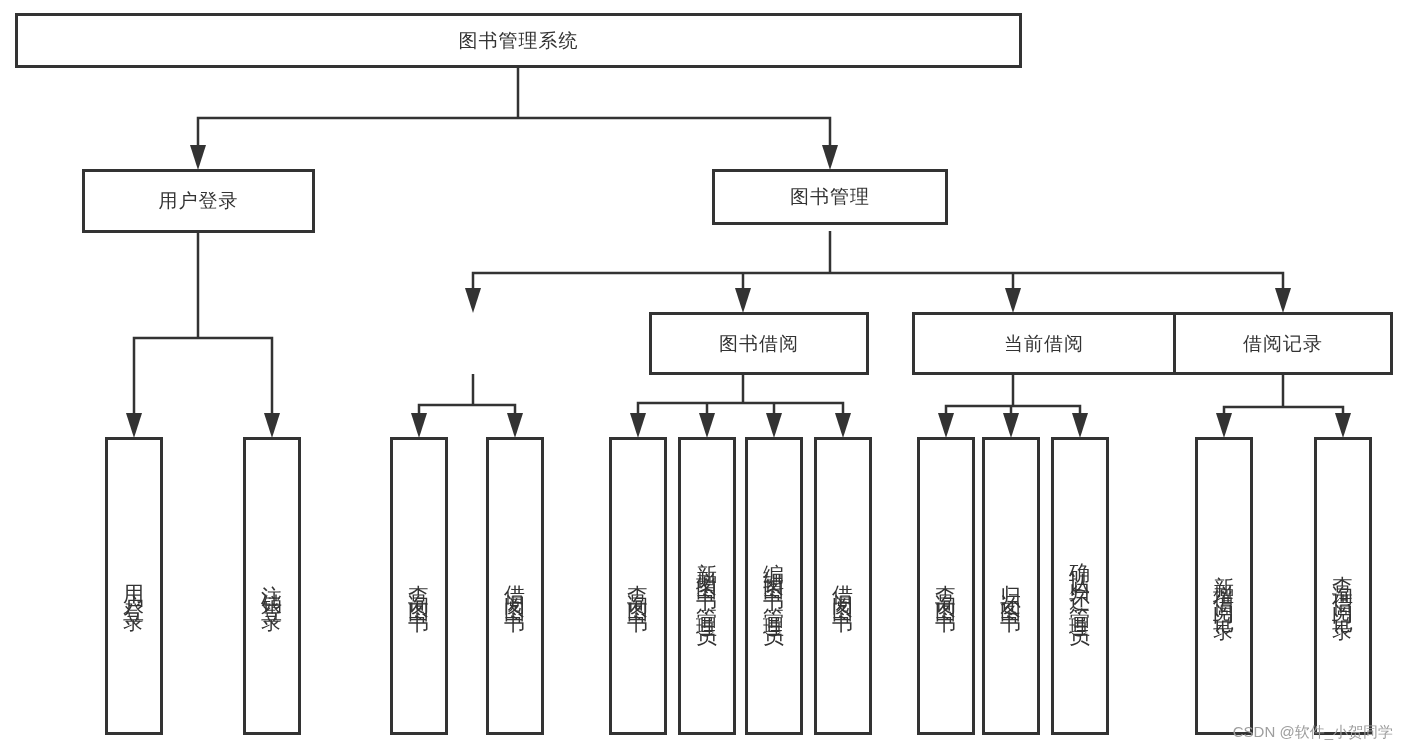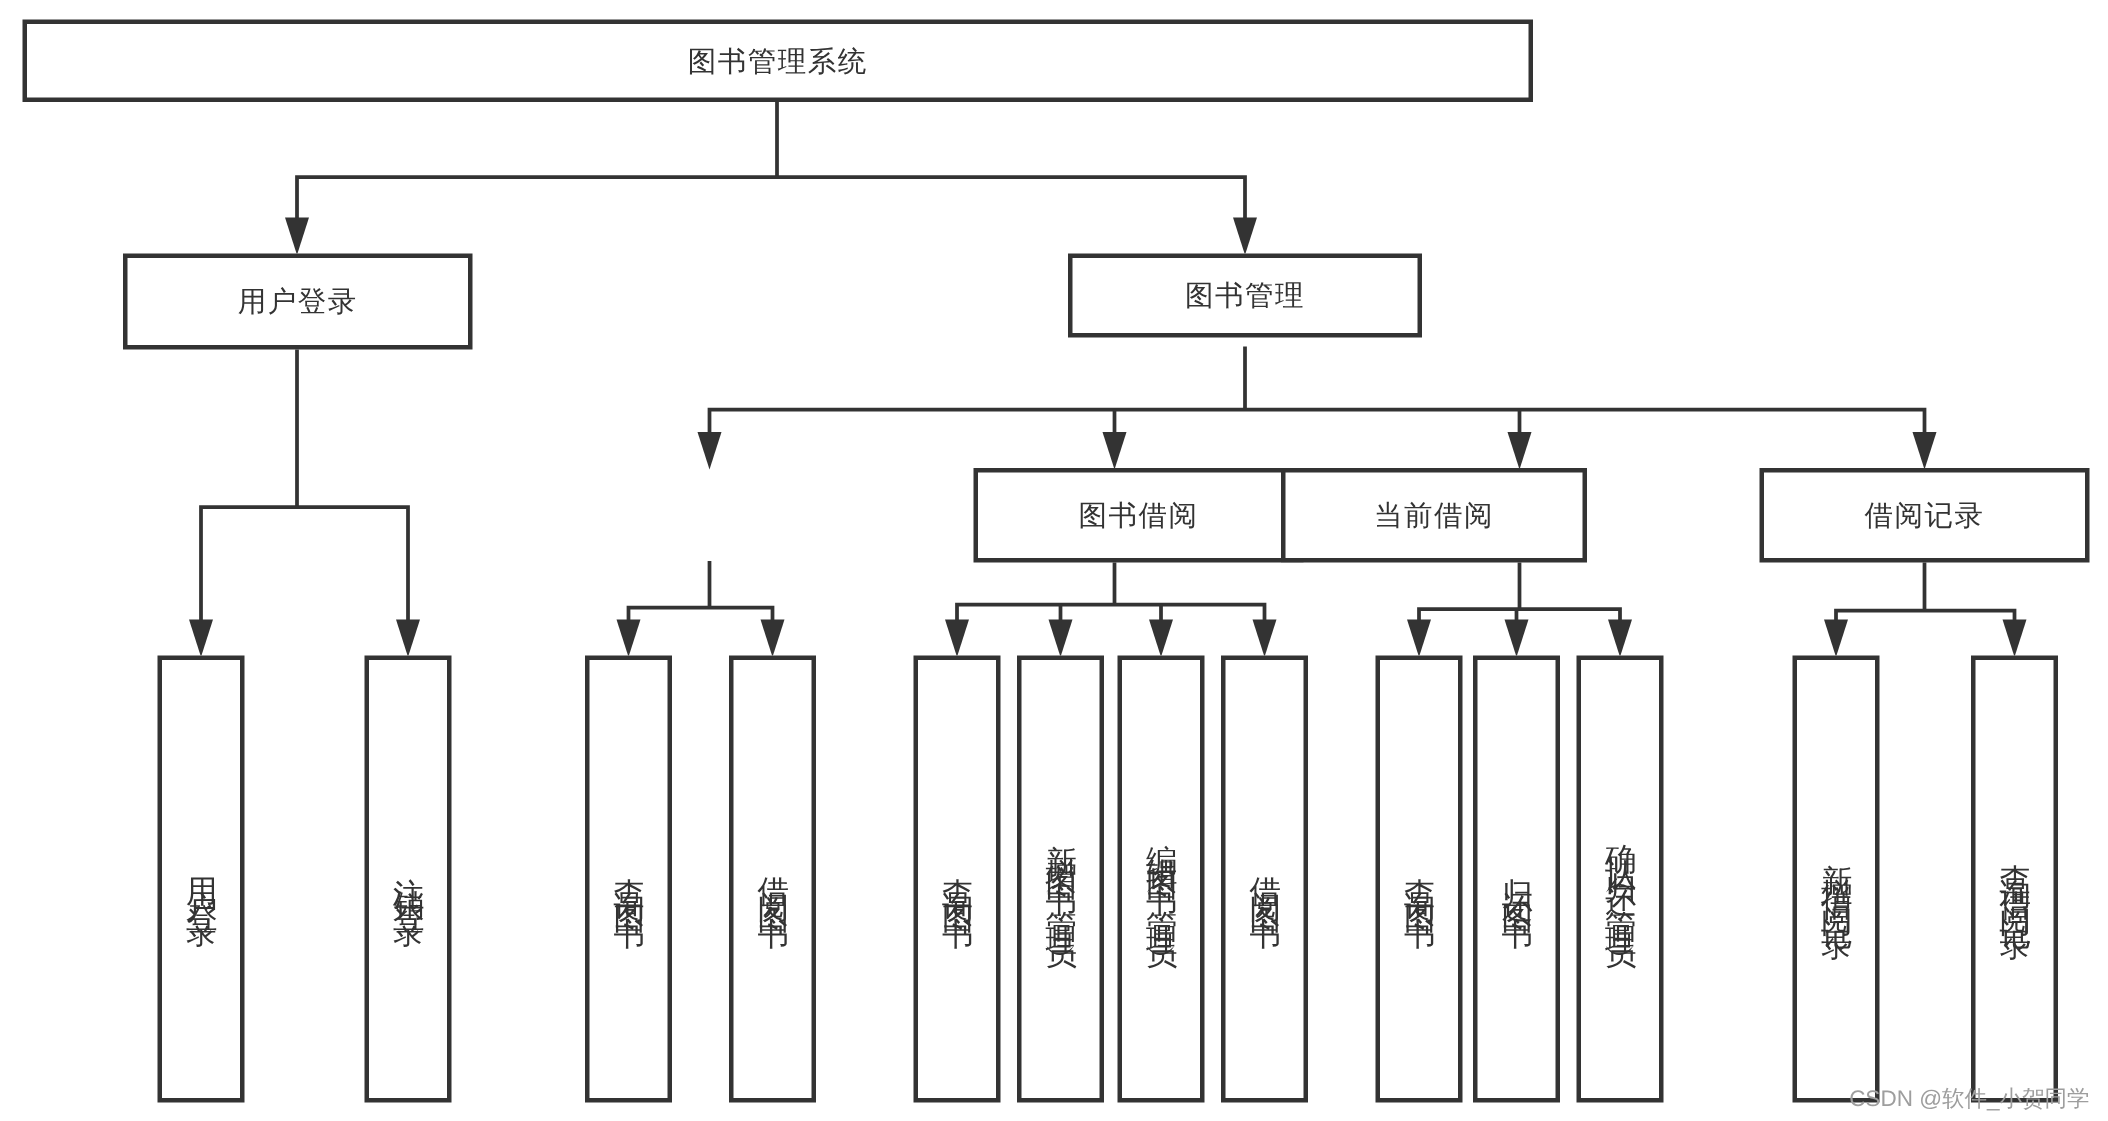--- a/index.html
+++ b/index.html
@@ -114,21 +114,21 @@
       <polygon points="1335,413 1351,413 1343,438"></polygon>
     </g>
   </svg>
 
   <div class="node h" style="left:15px; top:13px; width:1007px; height:55px;">图书管理系统</div>
 
   <div class="node h" style="left:82px; top:169px; width:233px; height:64px;">用户登录</div>
   <div class="node h" style="left:712px; top:169px; width:236px; height:56px;">图书管理</div>
 
   <div class="node h" style="left:633px; top:312px; width:220px; height:63px;margin-left:16px;">图书借阅</div>
-  <div class="node h" style="left:854px; top:312px; width:204px; height:63px;">当前借阅</div>
+  <div class="node h" style="left:912px; top:312px; width:264px; height:63px;">当前借阅</div>
   <div class="node h" style="left:1173px; top:312px; width:220px; height:63px;">借阅记录</div>
 
   <div class="node v" style="left:105px; top:437px; width:58px; height:298px;">
     <span>用户登录</span>
   </div>
   <div class="node v" style="left:243px; top:437px; width:58px; height:298px;">
     <span>注销登录</span>
   </div>
 
   <div class="node v" style="left:390px; top:437px; width:58px; height:298px;">

